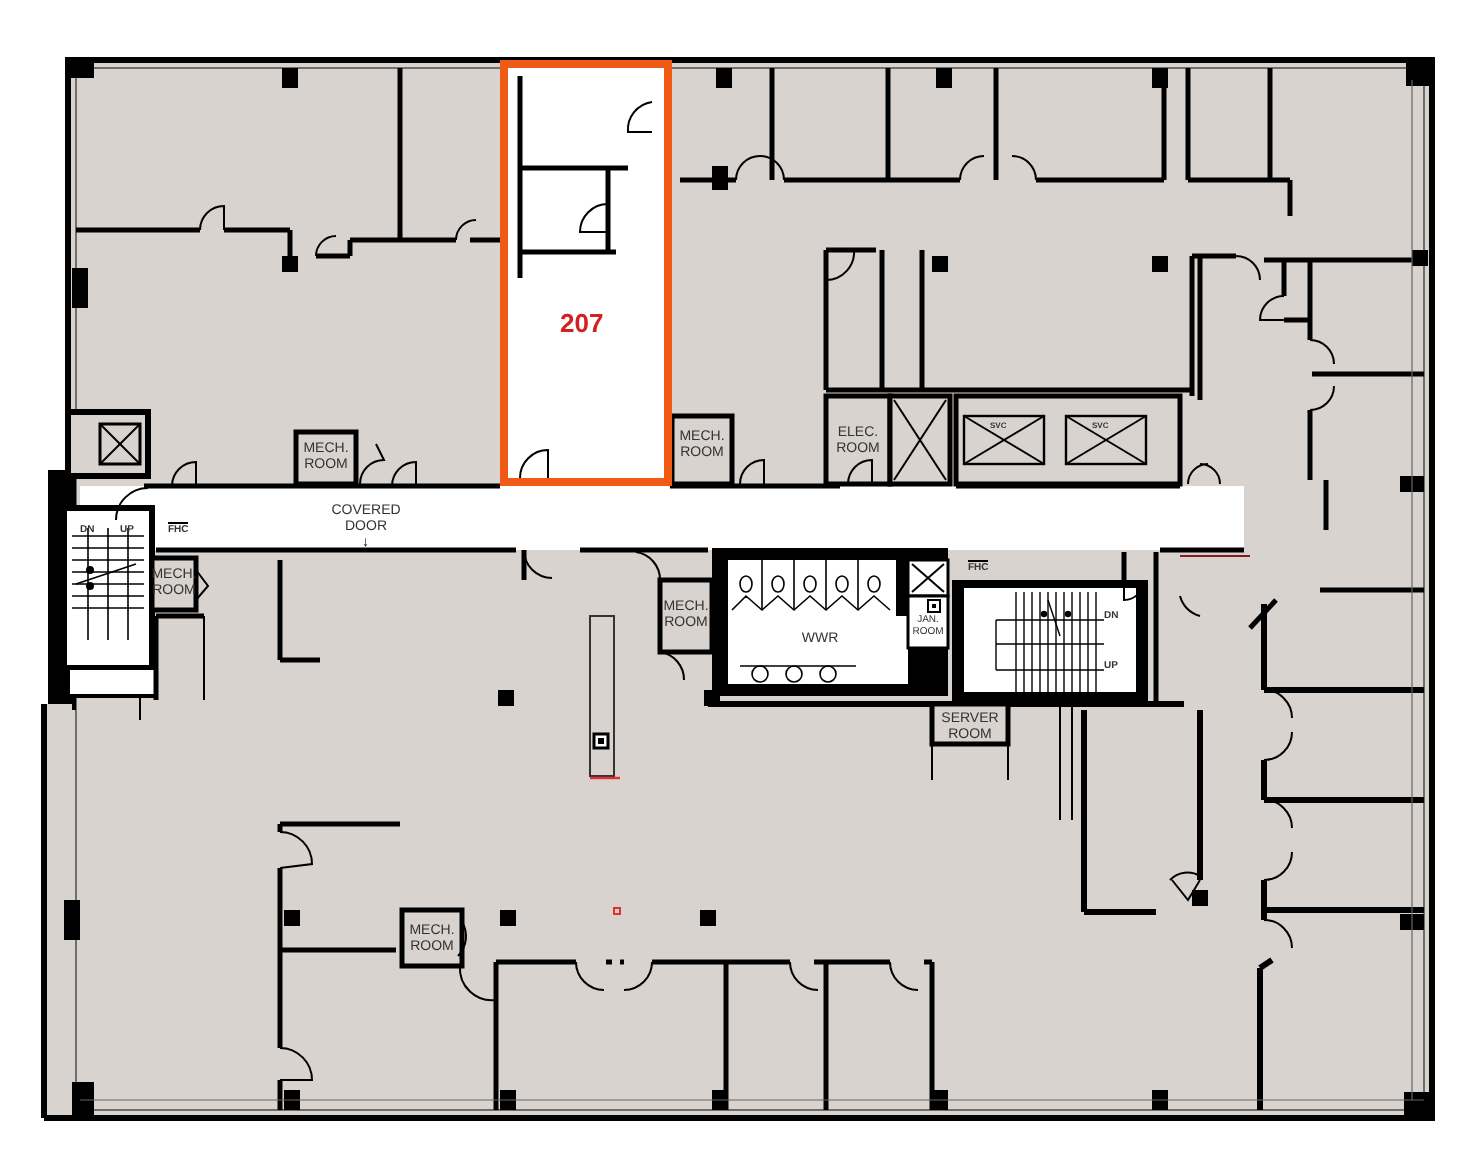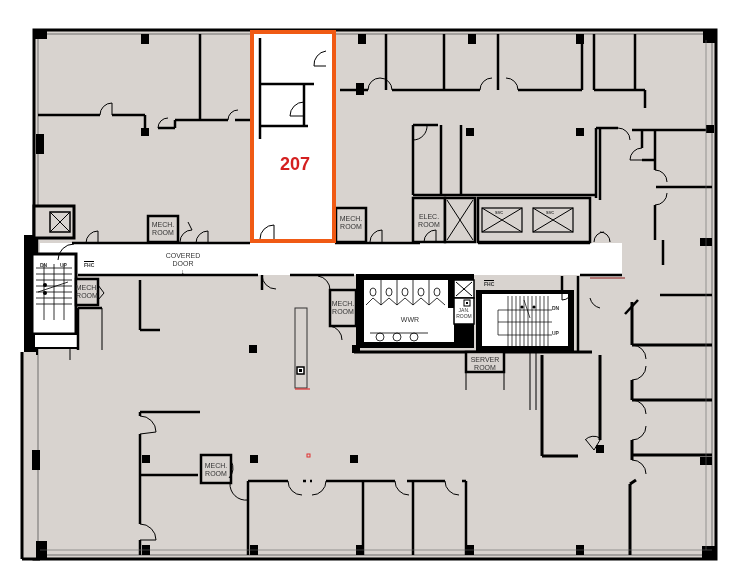--- a/index.html
+++ b/index.html
@@ -1,19 +1,19 @@
 <!DOCTYPE html>
 <html><head>
   <meta charset="utf-8">
   <style>
     html, body { margin: 0; padding: 0; background: #ffffff; }
     body { width: 738px; height: 584px; position: relative; overflow: hidden; font-family: "Liberation Sans", sans-serif; }
     svg { position: absolute; left: 0; top: 0; }
     .lbl { position: absolute; font-family: "Liberation Sans", sans-serif; font-size: 7px; line-height: 8px; color: #333333; text-align: center; white-space: pre; }
-    .suite-num { position: absolute; font-family: "Liberation Sans", sans-serif; font-weight: bold; font-size: 18px; }
+    .suite-num { position: absolute; font-family: "Liberation Sans", sans-serif; font-weight: bold; font-size: 13px; }
     .tiny { position: absolute; font-family: "Liberation Sans", sans-serif; font-size: 5px; color: #333; font-weight: bold; }
     .suite-hl { position: absolute; box-sizing: border-box; border-style: solid; background: #ffffff; }
   </style>
 </head>
 <body>
 
 <svg width="738" height="584" viewBox="0 0 738 584" xmlns="http://www.w3.org/2000/svg">
 
   <rect x="34" y="30" width="682" height="529" fill="#d8d3cf"></rect>
 

